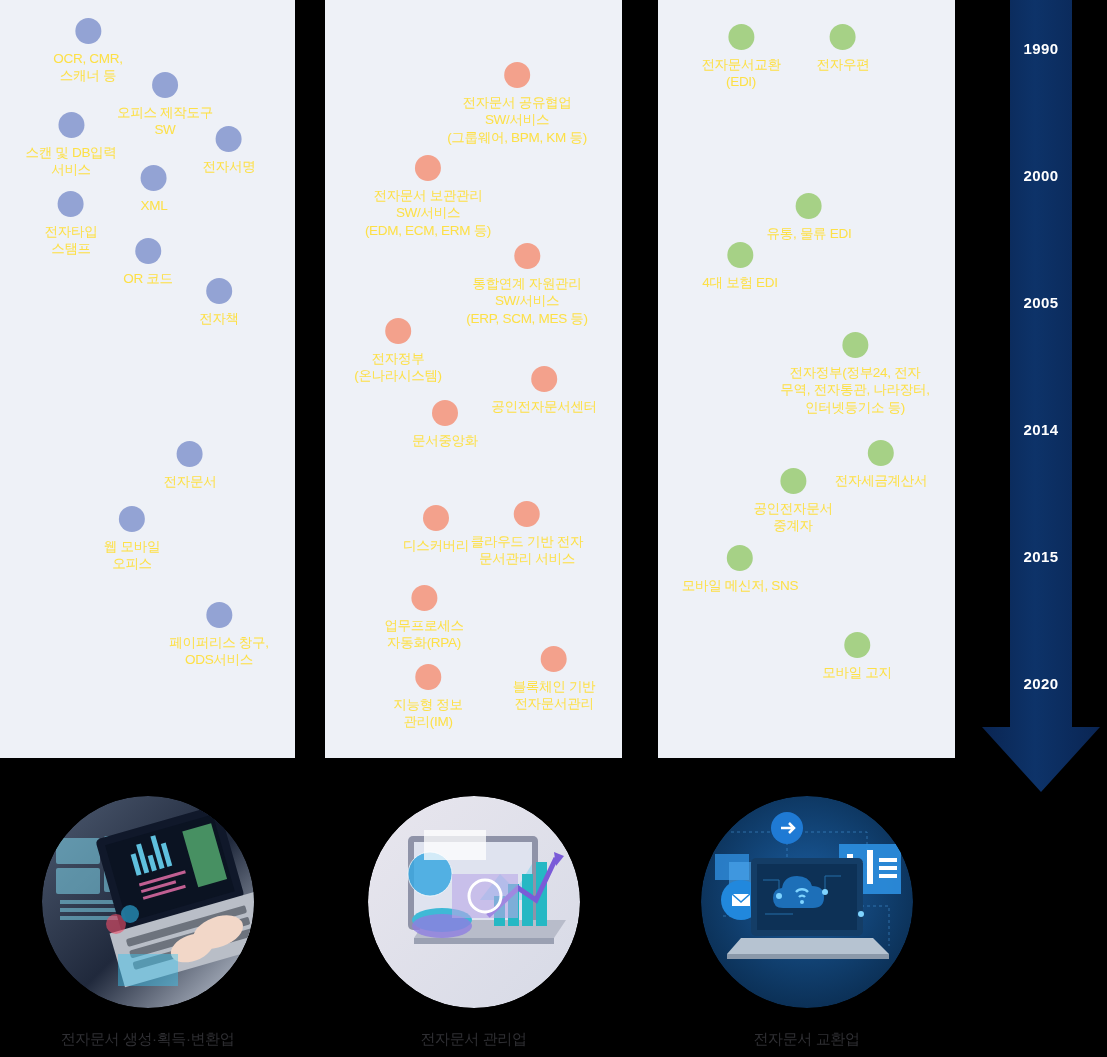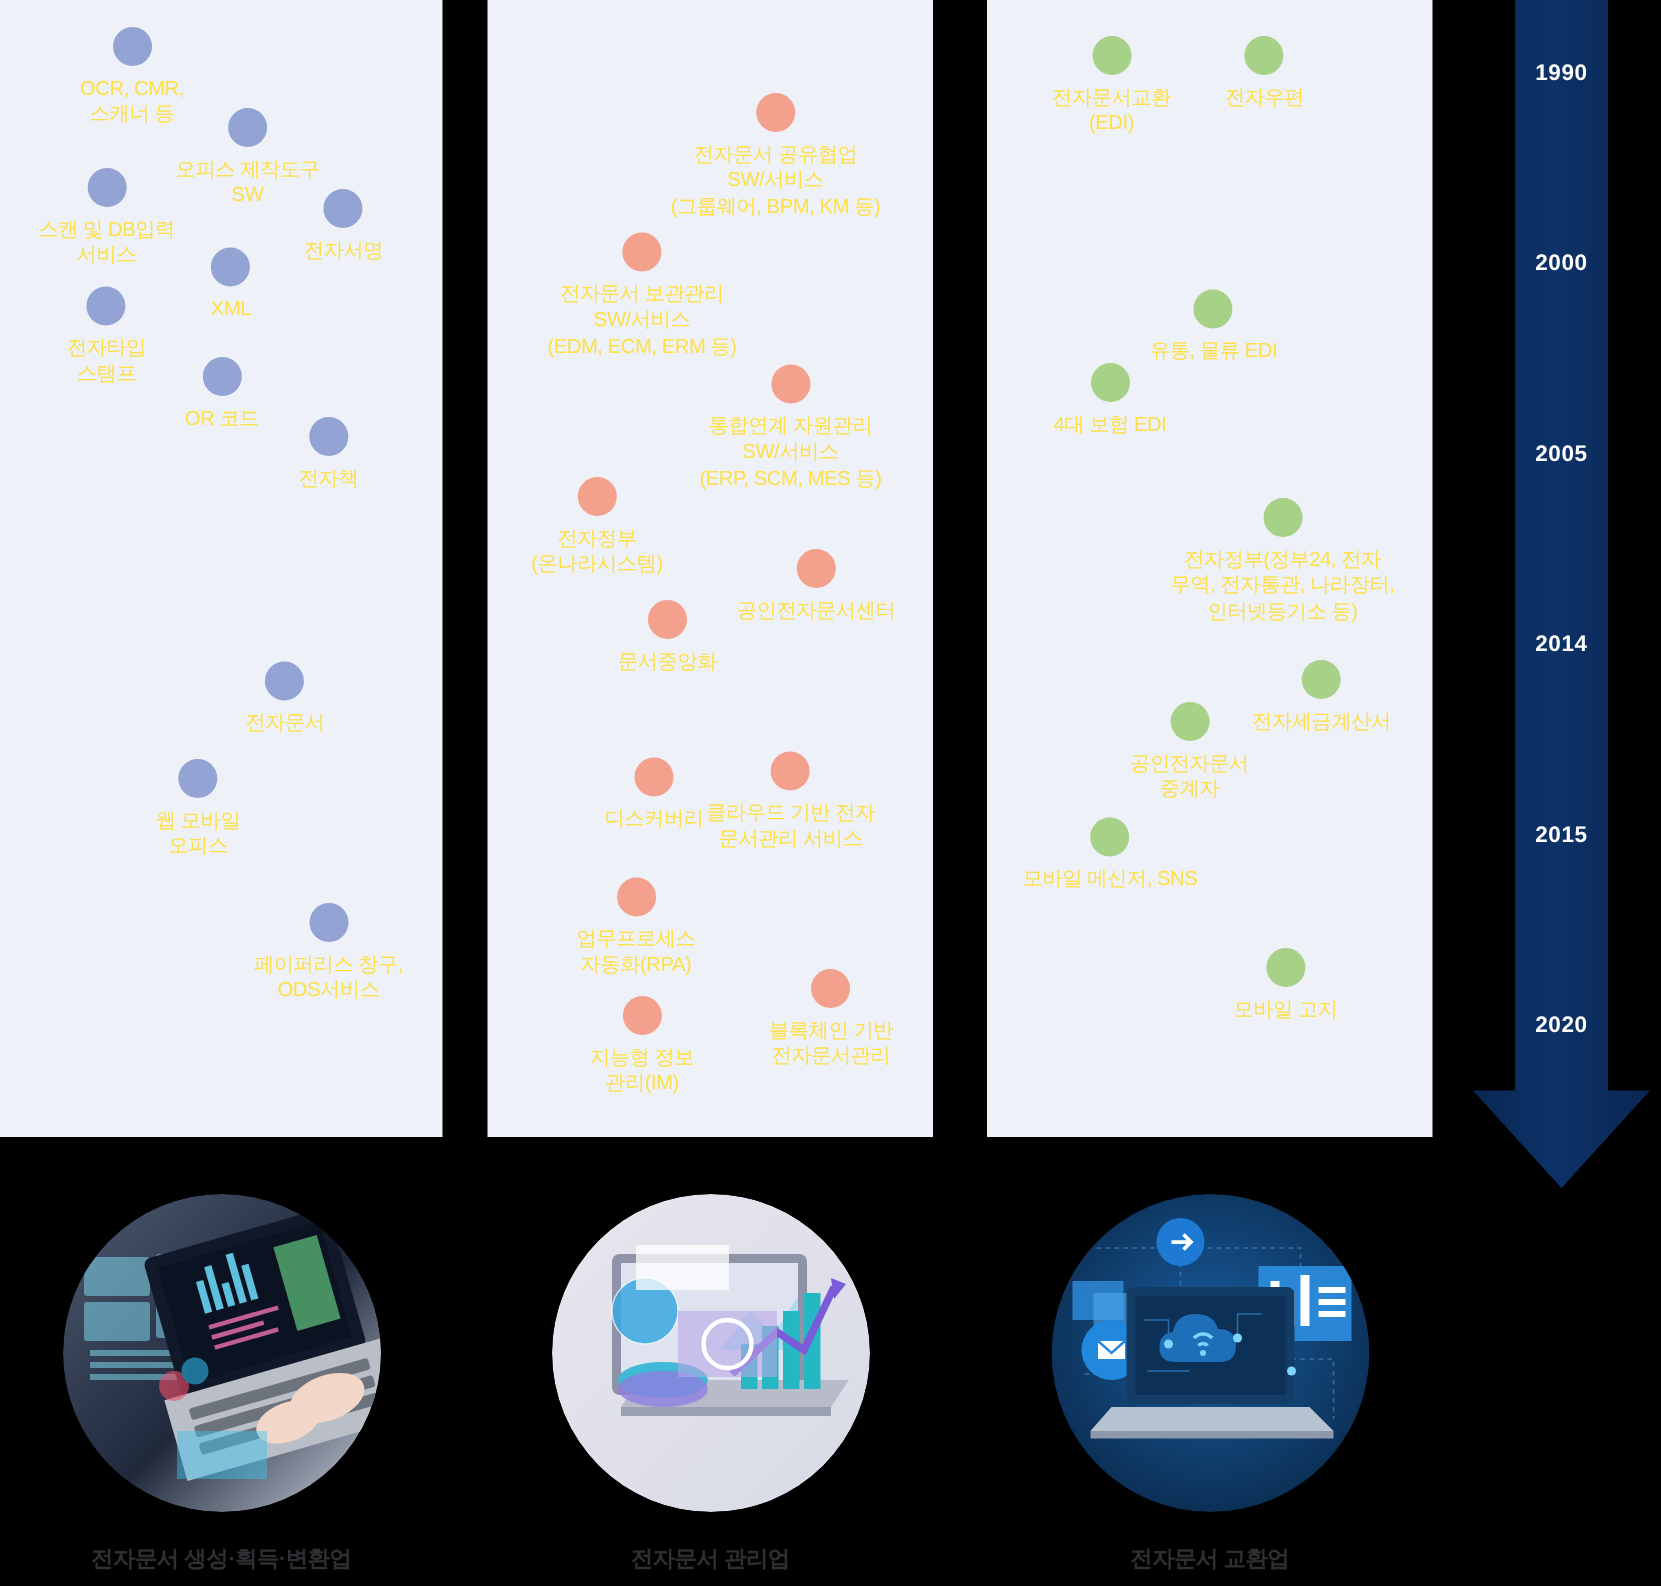--- a/index.html
+++ b/index.html
@@ -101,21 +101,21 @@
     border-radius: 50%;
     margin: 38px auto 0 auto;
     position: relative;
     overflow: hidden;
   }
   .thumb svg { display: block; }
 
   .category-label {
     margin-top: 22px;
     font-size: 15px;
-    font-weight: 700;
+    font-weight: 400;
     color: #2f2f33;
     letter-spacing: -0.4px;
     text-align: center;
   }
 </style>
 </head>
 <body>
 
 <div class="panels">
   <div class="panel" id="panel-0"></div>

